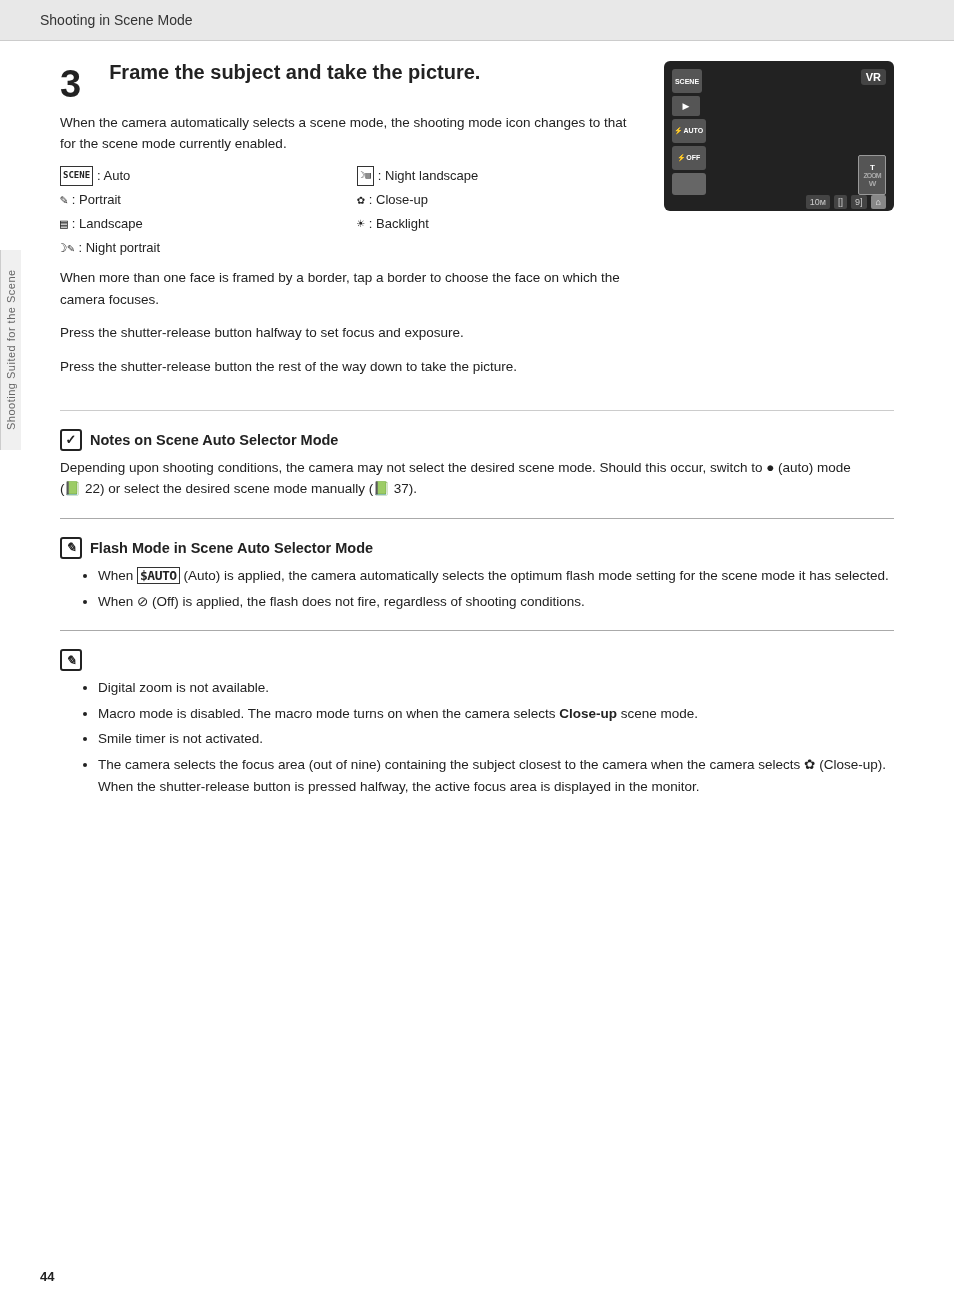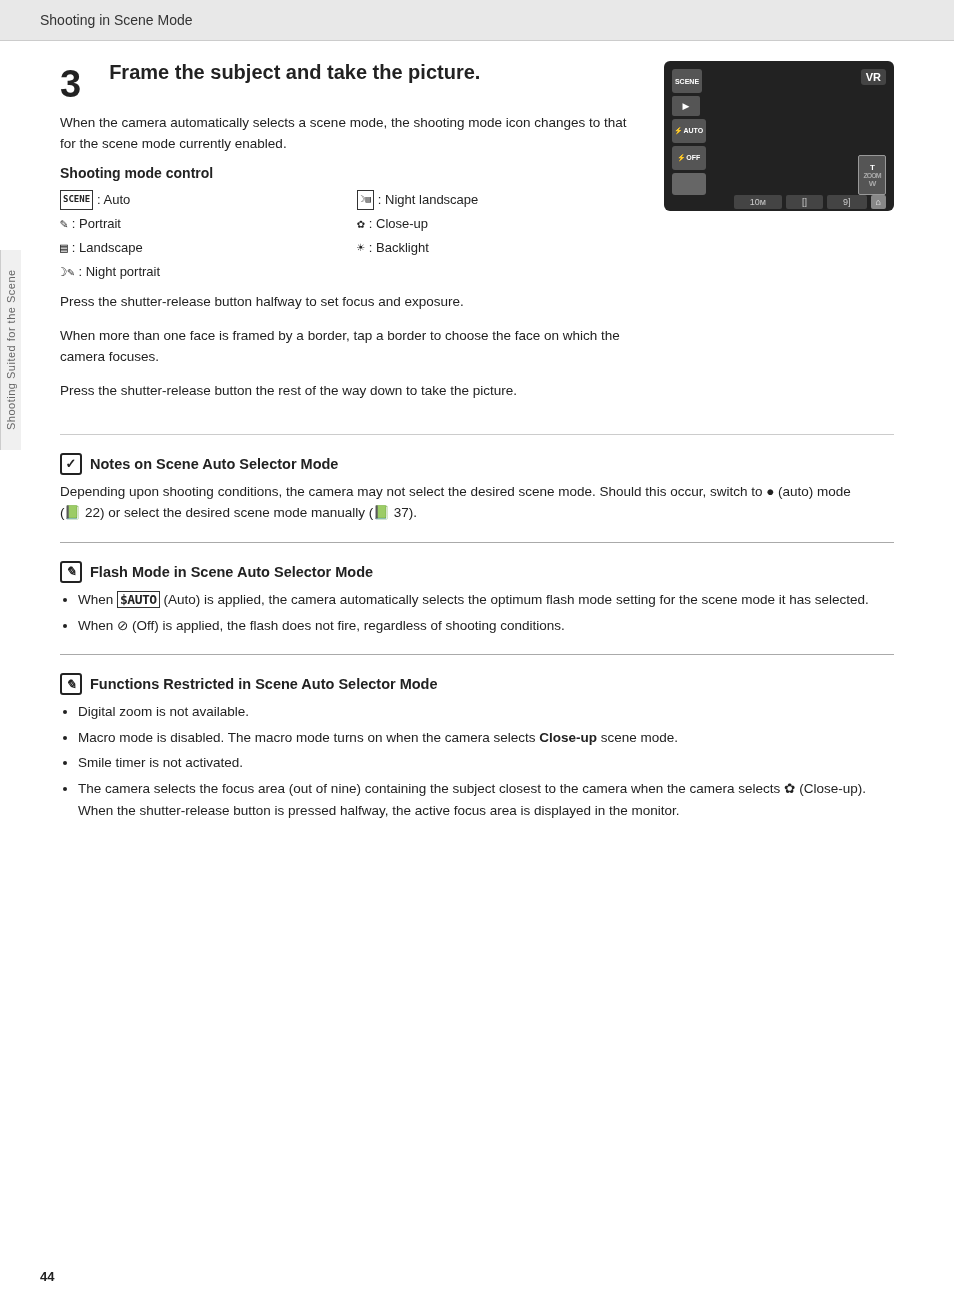--- a/index.html
+++ b/index.html
@@ -130,21 +130,21 @@
       display: flex;
       align-items: center;
       justify-content: flex-end;
       gap: 4px;
     }
     .cam-bottom-icon {
       color: #ccc;
       font-size: 9px;
       background: #444;
       border-radius: 2px;
-      padding: 2px 16px;
+      padding: 2px 4px;
     }
     .cam-home-icon {
       background: #888;
       color: #fff;
       font-size: 9px;
       border-radius: 2px;
       padding: 2px 5px;
     }
     .paragraph {
       font-size: 13.5px;
@@ -211,21 +211,21 @@
     .note-title {
       font-weight: bold;
       font-size: 14.5px;
     }
     .note-body {
       font-size: 13.5px;
       line-height: 1.6;
       padding-left: 0;
     }
     .bullet-list {
-      margin-left: 18px;
+      margin-left: 38px;
       margin-top: 6px;
     }
     .bullet-list li {
       font-size: 13.5px;
       line-height: 1.6;
       margin-bottom: 4px;
       list-style-type: disc;
     }
     .flash-auto {
       font-family: monospace;
@@ -262,21 +262,20 @@
 <div class="main-content">
 
   <div class="step-row">
     <div class="step-left">
       <div style="display:flex; align-items:flex-start; gap:14px; margin-bottom:10px;">
         <span class="step-number">3</span>
         <span class="step-title">Frame the subject and take the picture.</span>
       </div>
       <p class="step-desc">When the camera automatically selects a scene mode, the shooting mode icon changes to that for the scene mode currently enabled.</p>
 
-      <div class="shooting-mode-title">Shooting mode control</div>
 
       <div class="mode-grid">
         <div class="mode-item">
           <span class="mode-icon" style="border:1px solid #333; font-size:9px; padding:1px 2px; font-family:monospace;">SCENE</span>
           <span>: Auto</span>
         </div>
         <div class="mode-item">
           <span class="mode-icon" style="font-family:monospace; border:1px solid #333; font-size:9px; padding:1px 2px;">☽▤</span>
           <span>: Night landscape</span>
         </div>
@@ -295,22 +294,22 @@
         <div class="mode-item">
           <span class="mode-icon" style="font-size:13px;">☀</span>
           <span>: Backlight</span>
         </div>
         <div class="mode-item">
           <span class="mode-icon" style="font-size:12px;">☽✎</span>
           <span>: Night portrait</span>
         </div>
       </div>
 
+      <p class="paragraph">When more than one face is framed by a border, tap a border to choose the face on which the camera focuses.</p>
       <p class="paragraph">Press the shutter-release button halfway to set focus and exposure.</p>
-      <p class="paragraph">When more than one face is framed by a border, tap a border to choose the face on which the camera focuses.</p>
       <p class="paragraph">Press the shutter-release button the rest of the way down to take the picture.</p>
     </div>
 
     <div class="camera-display">
       <div class="cam-top-row">
         <div style="display:flex; flex-direction:column; gap:3px;">
           <div class="cam-icon-box" style="font-size:7px;">SCENE</div>
           <div class="cam-play-icon">▶</div>
           <div class="cam-icon-box" style="font-size:7px; width:34px;">⚡AUTO</div>
           <div class="cam-icon-box" style="font-size:7px; width:34px;">⚡<br style="display:none">OFF</div>
@@ -357,21 +356,20 @@
       <li>When <span class="flash-auto">$AUTO</span> (Auto) is applied, the camera automatically selects the optimum flash mode setting for the scene mode it has selected.</li>
       <li>When ⊘ (Off) is applied, the flash does not fire, regardless of shooting conditions.</li>
     </ul>
   </div>
 
   <hr class="section-divider">
 
   <div class="note-section">
     <div class="note-header">
       <div class="note-icon pencil" style="font-style:italic;">✎</div>
-      <span class="note-title">Functions Restricted in Scene Auto Selector Mode</span>
     </div>
     <ul class="bullet-list">
       <li>Digital zoom is not available.</li>
       <li>Macro mode is disabled. The macro mode turns on when the camera selects <span class="bold">Close-up</span> scene mode.</li>
       <li>Smile timer is not activated.</li>
       <li>The camera selects the focus area (out of nine) containing the subject closest to the camera when the camera selects ✿ (Close-up). When the shutter-release button is pressed halfway, the active focus area is displayed in the monitor.</li>
     </ul>
   </div>
 
 </div>

